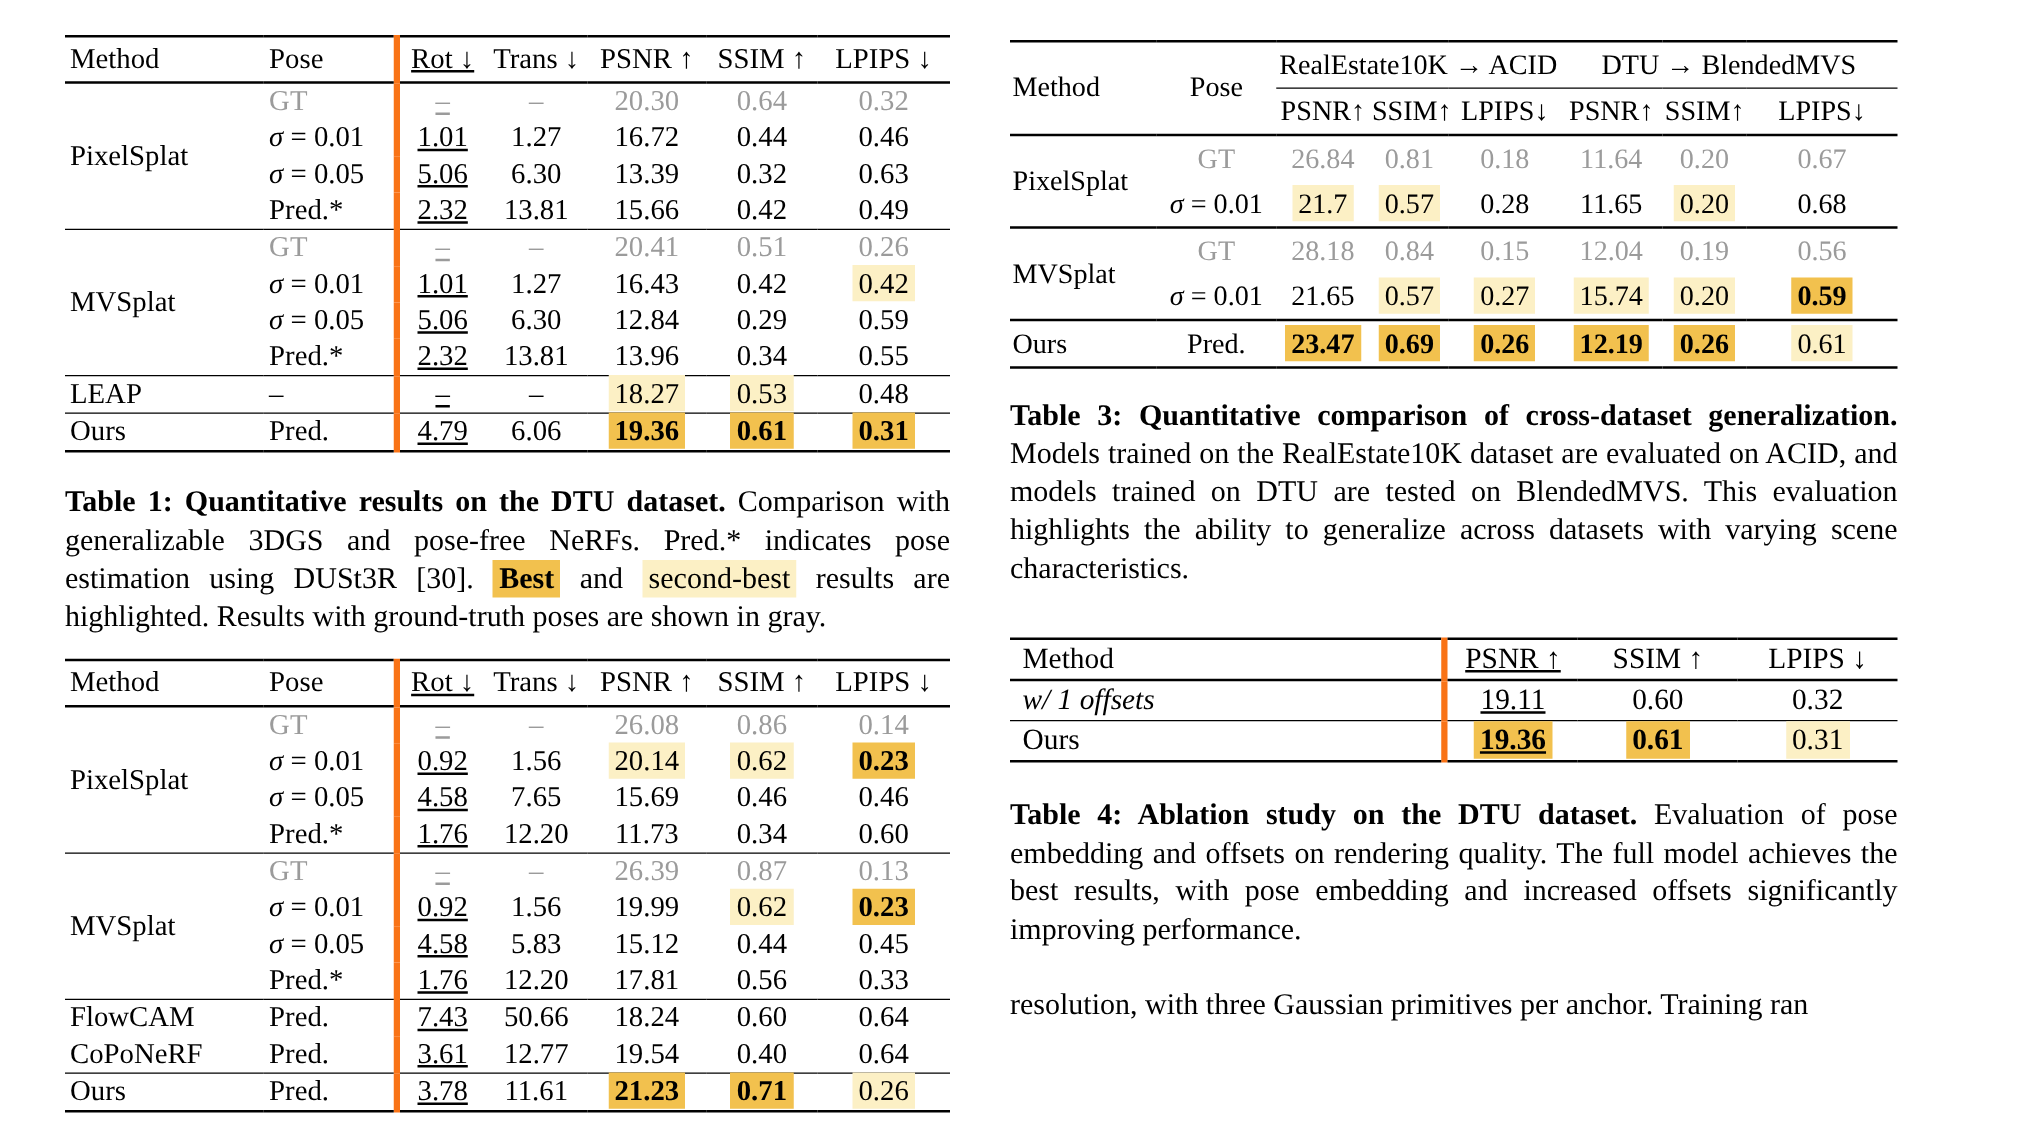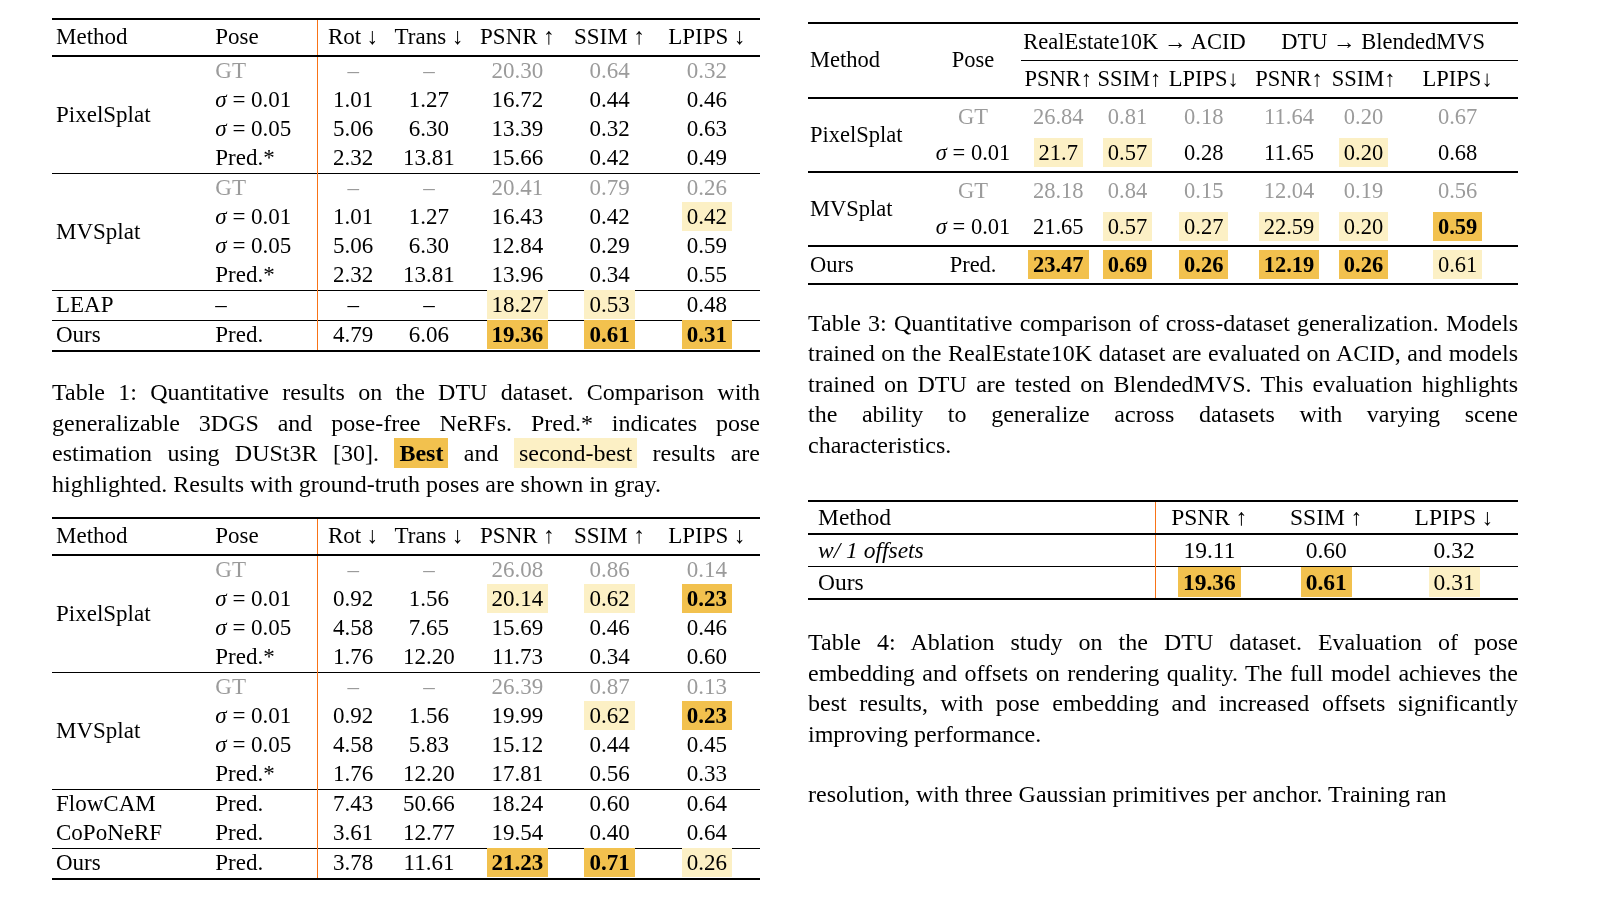--- a/index.html
+++ b/index.html
@@ -4,21 +4,21 @@
 <style>
   html, body {
     margin: 0; padding: 0;
     width: 1624px; height: 899px;
     background: #ffffff;
     overflow: hidden;
     font-family: "Liberation Serif", "DejaVu Serif", serif;
     color: #000;
   }
   .page { position: relative; width: 1624px; height: 899px; }
-  .col  { position: absolute; top: 2px; }
+  .col  { position: absolute; top: 12px; }
   #col-left  { left: 52px;  width: 708px; }
   #col-right { left: 808px; width: 710px; }
 
   
   .tblwrap table {
     border-collapse: collapse;
     width: 100%;
     table-layout: fixed;
     border-top: 2px solid #000;
     border-bottom: 2px solid #000;
@@ -28,21 +28,21 @@
     vertical-align: middle;
     white-space: nowrap;
     overflow: visible;
     line-height: 1.15;
   }
   thead tr:last-child td { border-bottom: 2px solid #000; }
   td.hbot { border-bottom: 2px solid #000; }
   td.al-l { text-align: left; }
   td.gray { color: var(--grayText); }
   td.it   { font-style: italic; }
-  td.vl   { border-left: 1px solid #f97316; }
+  td.vl   { border-left: 5px solid #f97316; text-decoration: underline; }
   td.bb   { border-bottom: 1px solid #000; }
 
   .t1 table, .t2 table { font-size: 23px; }
   .t1 td, .t2 td { padding: 1px 4px; height: 27px; }
   .t1 thead td, .t2 thead td { padding: 4px 4px; }
   .t1 { margin-top: 16px; }
   .t2 { margin-top: 18px; }
 
   .t3 { margin-top: 20px; }
   .t3 table { font-size: 22.5px; }
@@ -58,21 +58,21 @@
   .hl-best   { background: var(--best);   font-weight: bold; padding: 2px 5px; }
   .hl-second { background: var(--second); padding: 2px 5px; }
 
   
   p.cap, p.bodytext {
     margin: 0;
     font-size: 24px;
     line-height: 30.5px;
     text-align: justify;
   }
-  p.cap .b { font-weight: normal; }
+  p.cap .b { font-weight: bold; }
   #cap1 { margin-top: 25px; }
   #cap3 { margin-top: 23px; }
   #cap4 { margin-top: 27px; }
   #frag { margin-top: 30px; }
 </style>
 </head>
 <body>
 
 <div class="page">
 
@@ -132,21 +132,21 @@
               <td class="">15.66</td>
               <td class="">0.42</td>
               <td class="">0.49</td>
             </tr>
             <tr style="border-top: 1.5px solid rgb(0, 0, 0);">
               <td rowspan="4" class="al-l">MVSplat</td>
               <td class="al-l gray">GT</td>
               <td class="gray vl">–</td>
               <td class="gray">–</td>
               <td class="gray">20.41</td>
-              <td class="gray">0.79</td>
+              <td class="gray">0.51</td>
               <td class="gray">0.26</td>
             </tr>
             <tr>
               <td class="al-l"><i>σ</i> = 0.01</td>
               <td class="vl">1.01</td>
               <td class="">1.27</td>
               <td class="">16.43</td>
               <td class="">0.42</td>
               <td class=""><span class="hl-second">0.42</span></td>
             </tr>
@@ -366,21 +366,21 @@
               <td class="gray">0.15</td>
               <td class="gray">12.04</td>
               <td class="gray">0.19</td>
               <td class="gray">0.56</td>
             </tr>
             <tr>
               <td class=""><i>σ</i> = 0.01</td>
               <td class="">21.65</td>
               <td class=""><span class="hl-second">0.57</span></td>
               <td class=""><span class="hl-second">0.27</span></td>
-              <td class=""><span class="hl-second">22.59</span></td>
+              <td class=""><span class="hl-second">15.74</span></td>
               <td class=""><span class="hl-second">0.20</span></td>
               <td class=""><span class="hl-best">0.59</span></td>
             </tr>
             <tr style="border-top: 2px solid rgb(0, 0, 0);">
               <td class="al-l">Ours</td>
               <td class="">Pred.</td>
               <td class=""><span class="hl-best">23.47</span></td>
               <td class=""><span class="hl-best">0.69</span></td>
               <td class=""><span class="hl-best">0.26</span></td>
               <td class=""><span class="hl-best">12.19</span></td>

